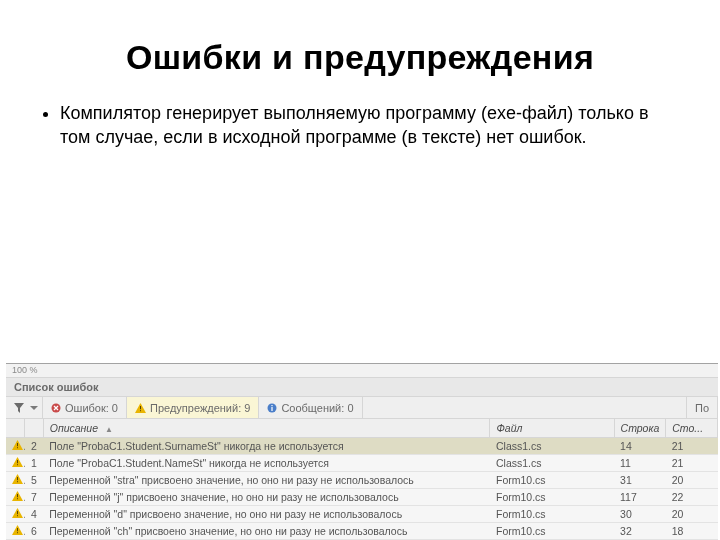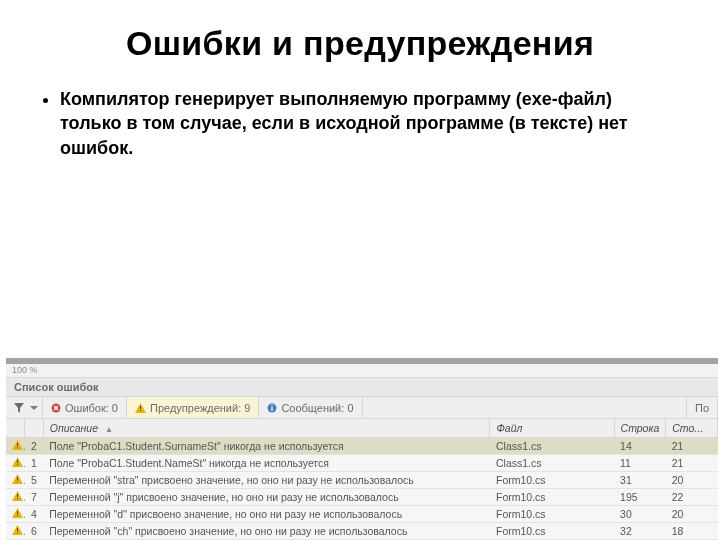--- a/index.html
+++ b/index.html
@@ -12,44 +12,43 @@
     color: #000;
     overflow: hidden;
   }
   .slide {
     width: 720px;
     height: 540px;
     position: relative;
     padding: 24px 36px 0 36px;
   }
   h1.title {
-    margin: 0 0 24px 0;
+    margin: 14px 0 24px 0;
     font-size: 34px;
     font-weight: 700;
     text-align: center;
     letter-spacing: 0.3px;
   }
   ul.body {
     margin: 0 10px 12px 24px;
     padding: 0;
-    font-weight: bold;
   }
   ul.body li {
     font-size: 18px;
     line-height: 1.35;
   }
 
   
   .panel {
     position: absolute;
     left: 6px;
     bottom: 0;
     width: 712px;
     background: #e8e8e8;
-    border-top: 6px solid #a3a3a3;
+    border-top: 1px solid #a3a3a3;
     font-family: "Segoe UI", Tahoma, sans-serif;
     font-size: 11px;
     color: #3a3a3a;
   }
   .zoom-strip {
     height: 14px;
     background: #f2f2f2;
     border-bottom: 1px solid #d6d6d6;
     font-size: 9px;
     color: #8a8a8a;
@@ -267,21 +266,21 @@
             <td class="td-icon"><span class="icon">
                 <svg width="11" height="10" viewBox="0 0 11 10">
                   <path d="M5.5 0 L11 10 H0 Z" fill="#e9b500"></path>
                   <rect x="5" y="3" width="1" height="3.2" fill="#5a4400"></rect>
                   <rect x="5" y="7.2" width="1" height="1" fill="#5a4400"></rect>
                 </svg>
               </span></td>
             <td class="td-num">7</td>
             <td>Переменной "j" присвоено значение, но оно ни разу не использовалось</td>
             <td>Form10.cs</td>
-            <td>195</td>
+            <td>117</td>
             <td>22</td>
           </tr>
           <tr>
             <td class="td-icon"><span class="icon">
                 <svg width="11" height="10" viewBox="0 0 11 10">
                   <path d="M5.5 0 L11 10 H0 Z" fill="#e9b500"></path>
                   <rect x="5" y="3" width="1" height="3.2" fill="#5a4400"></rect>
                   <rect x="5" y="7.2" width="1" height="1" fill="#5a4400"></rect>
                 </svg>
               </span></td>

